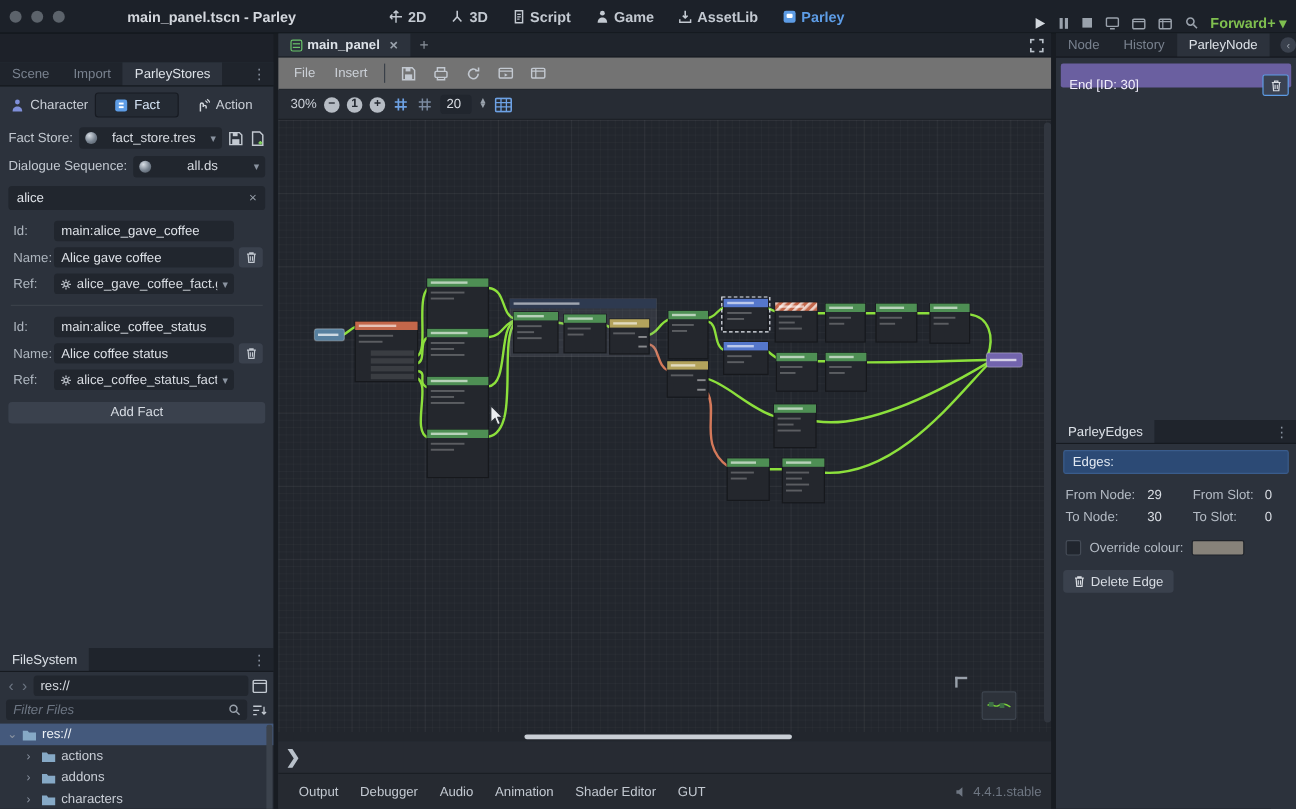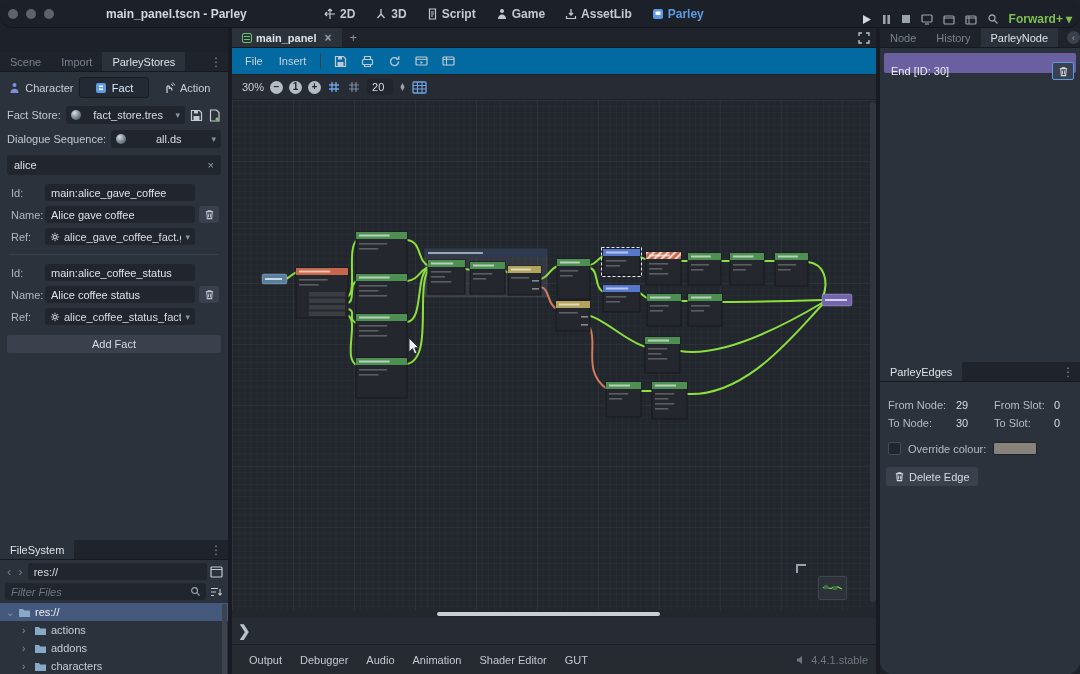--- a/index.html
+++ b/index.html
@@ -1,18 +1,18 @@
 <!DOCTYPE html>
 <html style="--accent: #5d9ce5; --renderer_green: #7fbf4f; --selection_blue: #44597c; --end_bar_purple: #6a5fa0; --edges_header_blue: #2c4a75; --override_swatch: #87827a; --edge_green: #8ce03c; --edge_orange: #d4795a; --node_dialogue: #4e8f54; --node_condition: #b3a35c; --node_match: #c4674a; --node_action: #c4674a; --node_jump: #5577cc; --node_start: #57809f; --node_end: #7264ad; --node_group_title: #2e3a50;"><head>
 <meta charset="utf-8">
 <style>
   * { margin:0; padding:0; box-sizing:border-box; }
   html,body { width:1080px; height:674px; overflow:hidden; }
   body { position:relative; background:#1d2129; font-family:"Liberation Sans",sans-serif; color:#c7ccd3; font-size:11px; }
-  .abs { position:absolute;border-radius:13px; }
+  .abs { position:absolute; }
   .row { display:flex; align-items:center; }
 
   
   #titlebar { left:0; top:0; width:1080px; height:28px; background:#1c2129; border-bottom:1px solid #12161c; display:flex; align-items:center; }
   .traffic { width:10px; height:10px; border-radius:50%; background:#5c636b; margin-left:8px; }
   #win-title { margin-left:52px; color:#d3d7dd; font-size:12px; font-weight:bold; white-space:nowrap; }
   #workspaces { position:absolute; left:316px; top:0; height:28px; display:flex; align-items:center; gap:4px; }
   .ws { display:flex; align-items:center; gap:4px; padding:0 8px; height:28px; color:#c3c9d1; font-weight:bold; font-size:12px; cursor:default; }
   .ws.active { color:var(--accent); }
   .ws svg { display:block; }
@@ -73,21 +73,21 @@
 
   
   #main-tabstrip { height:20px; }
   #main-tabstrip .tab.active { font-weight:bold; }
   .scene-ic { width:10px; height:10px; border:1px solid #69c46a; border-radius:2px; position:relative; }
   .scene-ic::after { content:""; position:absolute; left:1px; top:2px; width:6px; height:1px; background:#69c46a; box-shadow:0 3px 0 #69c46a; }
   .closex { color:#9aa2ac; margin-left:4px; font-size:12px; }
   .plus-tab { color:#8a919b; padding:0 8px; display:flex; align-items:center; font-size:13px; }
   #expand-ic { margin-left:auto; display:flex; align-items:center; padding-right:6px; }
 
-  #toolbar { height:27px; background:#0369a1; border-bottom:1px solid #22272e; display:flex; align-items:center; gap:2px; padding:13px 6px;text-align:right; }
+  #toolbar { height:27px; background:#737373; border-bottom:1px solid #22272e; display:flex; align-items:center; gap:2px; padding:13px 6px;text-align:right; }
   .menu-item { padding:0 7px; color:#ccd1d8; }
   .tb-sep { width:1px; height:16px; background:#3a4049; margin:0 5px; }
   .tb-ic { padding:0 6px; display:flex; align-items:center; }
 
   #zoombar { height:25px; background:#272c34; border-bottom:1px solid #1d2127; display:flex; align-items:center; gap:6px; padding:0 10px; }
   #zoom-level { color:#c9ced6; }
   .circ { width:13px; height:13px; border-radius:50%; background:#b6bcc4; color:#232830; font-weight:bold; font-size:10px; display:flex; align-items:center; justify-content:center; line-height:0; }
   .gridnum { width:26px; height:16px; display:flex; align-items:center; padding:0 5px; color:#d8dce2; }
   .spin { display:flex; flex-direction:column; line-height:4px; color:#9aa2ac; font-size:7px; }
 
@@ -778,26 +778,29 @@
       <span id="end-trash" class="iconbtn">
           <svg width="11" height="11" viewBox="0 0 12 12">
             <path d="M2 3h8M4.5 3V1.8h3V3" stroke="#d8dce2" fill="none" stroke-width="1.1"></path>
             <path d="M3 3l.6 7.5h4.8L9 3" stroke="#d8dce2" fill="none" stroke-width="1.1"></path>
             <path d="M5 5v4M7 5v4" stroke="#d8dce2" stroke-width="1"></path>
           </svg>
         </span>
     </div>
   </div>
 
-  <div style="position:absolute; left:0; top:334px; width:200px;">
+  <div style="position:absolute; left:0; top:322px; width:200px;">
     <div class="tabstrip">
       <span class="tab active">ParleyEdges</span>
       <span class="dots">⋮</span>
     </div>
     <div id="edges-panel-body">
+      <div id="edges-header">
+          <span>Edges:</span>
+        </div>
       <div class="edge-fields">
         <span class="ef-lbl">From Node:</span>
         <span class="ef-val">29</span>
         <span class="ef-lbl">From Slot:</span>
         <span class="ef-val">0</span>
         <span class="ef-lbl">To Node:</span>
         <span class="ef-val">30</span>
         <span class="ef-lbl">To Slot:</span>
         <span class="ef-val">0</span>
       </div>

